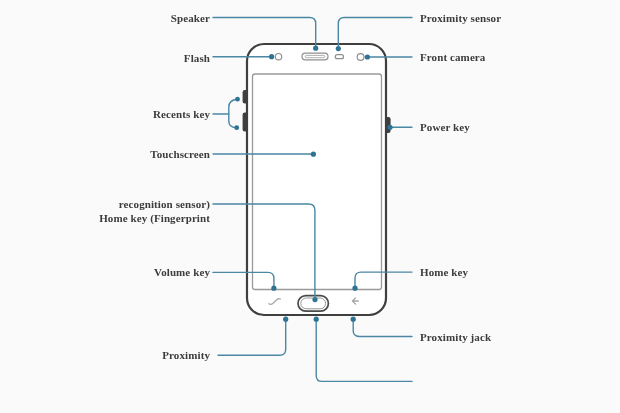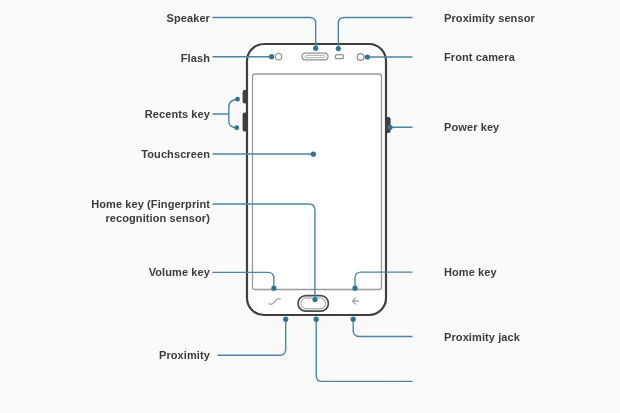--- a/index.html
+++ b/index.html
@@ -1,35 +1,35 @@
 <!DOCTYPE html>
 <html style="--bg: #fafafa; --leader-line: #4b87a5; --leader-dot: #2f7394; --phone-outline: #3f3f3f; --hardware-outline: #8f8f8f; --softkey-icon: #a6a6a6; --label-text: #3c3c3c;"><head>
 <meta charset="utf-8">
 <style>
   html,body{margin:0;padding:0;}
   body{width:620px;height:413px;overflow:hidden;background:#f2f2f2;}
   .stage{
     position:relative;width:620px;height:413px;
     background:var(--bg,#fafafa);
-    font-family:Liberation Sans, sans-serif;
+    font-family:Liberation Serif, serif;
   }
   .stage svg{position:absolute;left:0;top:0;}
   .ld{fill:none;stroke:var(--leader-line,#4b87a5);stroke-width:1.4;stroke-linecap:round;}
   .dot{fill:var(--leader-dot,#2f7394);stroke:none;}
   .hw{fill:#ffffff;stroke:var(--hardware-outline,#8f8f8f);stroke-width:1.2;}
   .hwin{fill:none;stroke:#9a9a9a;stroke-width:0.8;}
   .softkey{fill:none;stroke:var(--softkey-icon,#a6a6a6);stroke-width:1.3;stroke-linecap:round;stroke-linejoin:round;}
   .lbl{
     position:absolute;white-space:nowrap;
     font-size:11px;font-weight:700;letter-spacing:0.1px;
     color:var(--label-text,#3c3c3c);
     transform:translateY(-54%);
   }
   .lbl.left{right:410px;text-align:right;}
-  .lbl.right{left:420px;text-align:left;margin-left:24px;}
+  .lbl.right{left:420px;text-align:left;}
   .lbl.block{transform:none;line-height:14.2px;}
   .lbl.block span{display:block;}
 </style>
 </head>
 <body>
 
 <div class="stage" style="--bg: #fafafa;">
 
   <svg width="620" height="413" viewBox="0 0 620 413">
 
@@ -100,22 +100,22 @@
       <path class="ld" d="M316.2,321.5 V375.4 Q316.2,381.4 322.2,381.4 H412"></path>
       <circle class="dot" cx="316.2" cy="319.2" r="2.6"></circle>
     </g>
   </svg>
 
   <div class="lbl left" style="top:17.5px">Speaker</div>
   <div class="lbl left" style="top:58px">Flash</div>
   <div class="lbl left" style="top:114px">Recents key</div>
   <div class="lbl left" style="top:154px">Touchscreen</div>
   <div class="lbl left block" style="top:197.2px">
+    <span>recognition sensor)</span>
     <span>Home key (Fingerprint</span>
-    <span>recognition sensor)</span>
   </div>
   <div class="lbl left" style="top:272.4px">Volume key</div>
   <div class="lbl left" style="top:355.2px">Proximity</div>
 
   <div class="lbl right" style="top:17.5px">Proximity sensor</div>
   <div class="lbl right" style="top:57px">Front camera</div>
   <div class="lbl right" style="top:127.3px">Power key</div>
   <div class="lbl right" style="top:272.1px">Home key</div>
   <div class="lbl right" style="top:336.5px">Proximity jack</div>
 

